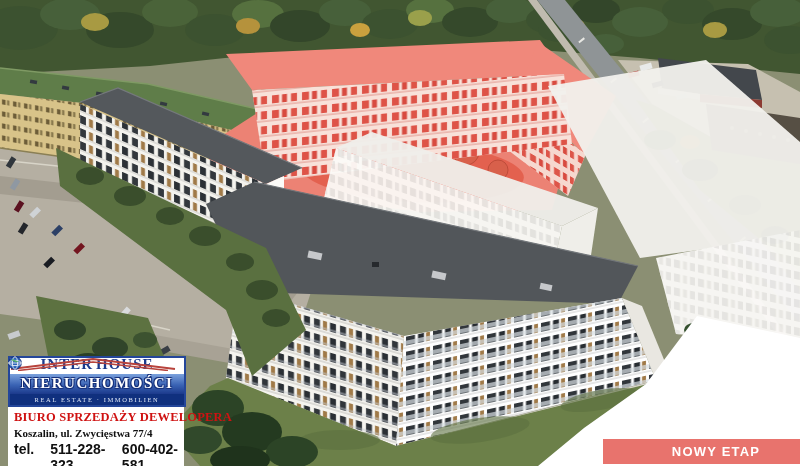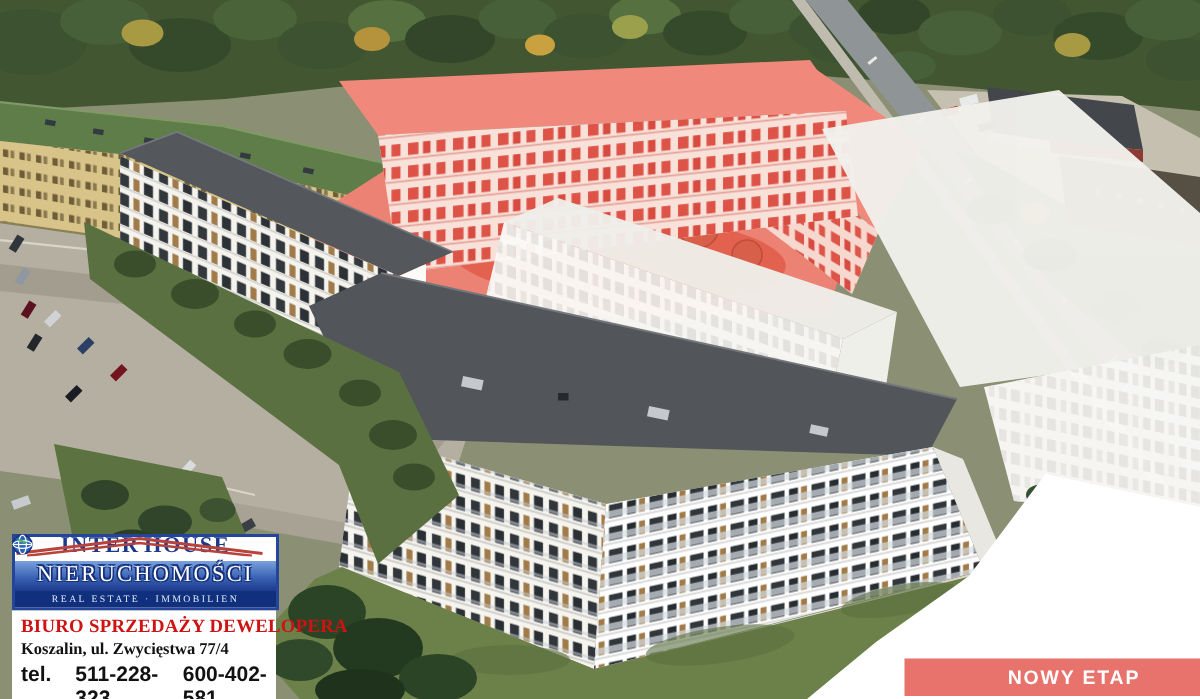--- a/index.html
+++ b/index.html
@@ -7,21 +7,21 @@
          font-family:"Liberation Sans",sans-serif;}
   .stage svg{position:absolute;left:0;top:0;}
   
   .logo-card{position:absolute;left:8px;top:356px;width:216px;z-index:5;}
   .logo-main{width:178px;background:#fff;border:2px solid #24469a;box-sizing:border-box;}
   .roof-lines{display:block;margin:1px auto 0;}
   .brand-line{display:flex;align-items:center;justify-content:center;gap:3px;
               color:var(--brand-blue,#1c3a8c);font-family:"Liberation Serif",serif;
               font-weight:bold;font-size:15px;letter-spacing:1px;line-height:1.0;margin-top:-1px;}
   .nier-band{background:linear-gradient(180deg,#7ba1dc 0%,#3a63b4 55%,var(--brand-blue,#1d3f92) 100%);
-             color:#fff;font-family:"Liberation Serif",serif;font-weight:normal;font-size:15px;
+             color:#fff;font-family:"Liberation Serif",serif;font-weight:bold;font-size:15px;
              letter-spacing:1.5px;text-align:center;padding:1px 4px 2px;margin-top:2px;
              text-shadow:-1px -1px 0 #16307a,1px -1px 0 #16307a,-1px 1px 0 #16307a,1px 1px 0 #16307a;}
   .tagline-band{background:#10307e;color:#dfe8f8;font-size:6.5px;letter-spacing:1.6px;
              text-align:center;padding:2px 0 2px;font-family:"Liberation Serif",serif;white-space:nowrap;}
   .contact-box{width:176px;background:#fff;box-sizing:border-box;padding:3px 6px 5px;}
   .office-line{color:var(--office-text-red,#cf1212);font-family:"Liberation Serif",serif;
              font-weight:bold;font-size:12.5px;letter-spacing:.2px;white-space:nowrap;}
   .address-line{color:#111;font-family:"Liberation Serif",serif;font-weight:bold;font-size:11px;margin-top:2px;}
   .phone-line{color:#111;font-family:Liberation Sans, sans-serif;font-weight:bold;font-size:14px;margin-top:2px;display:flex;}
   .phone-line .p1{margin-left:16px;}

